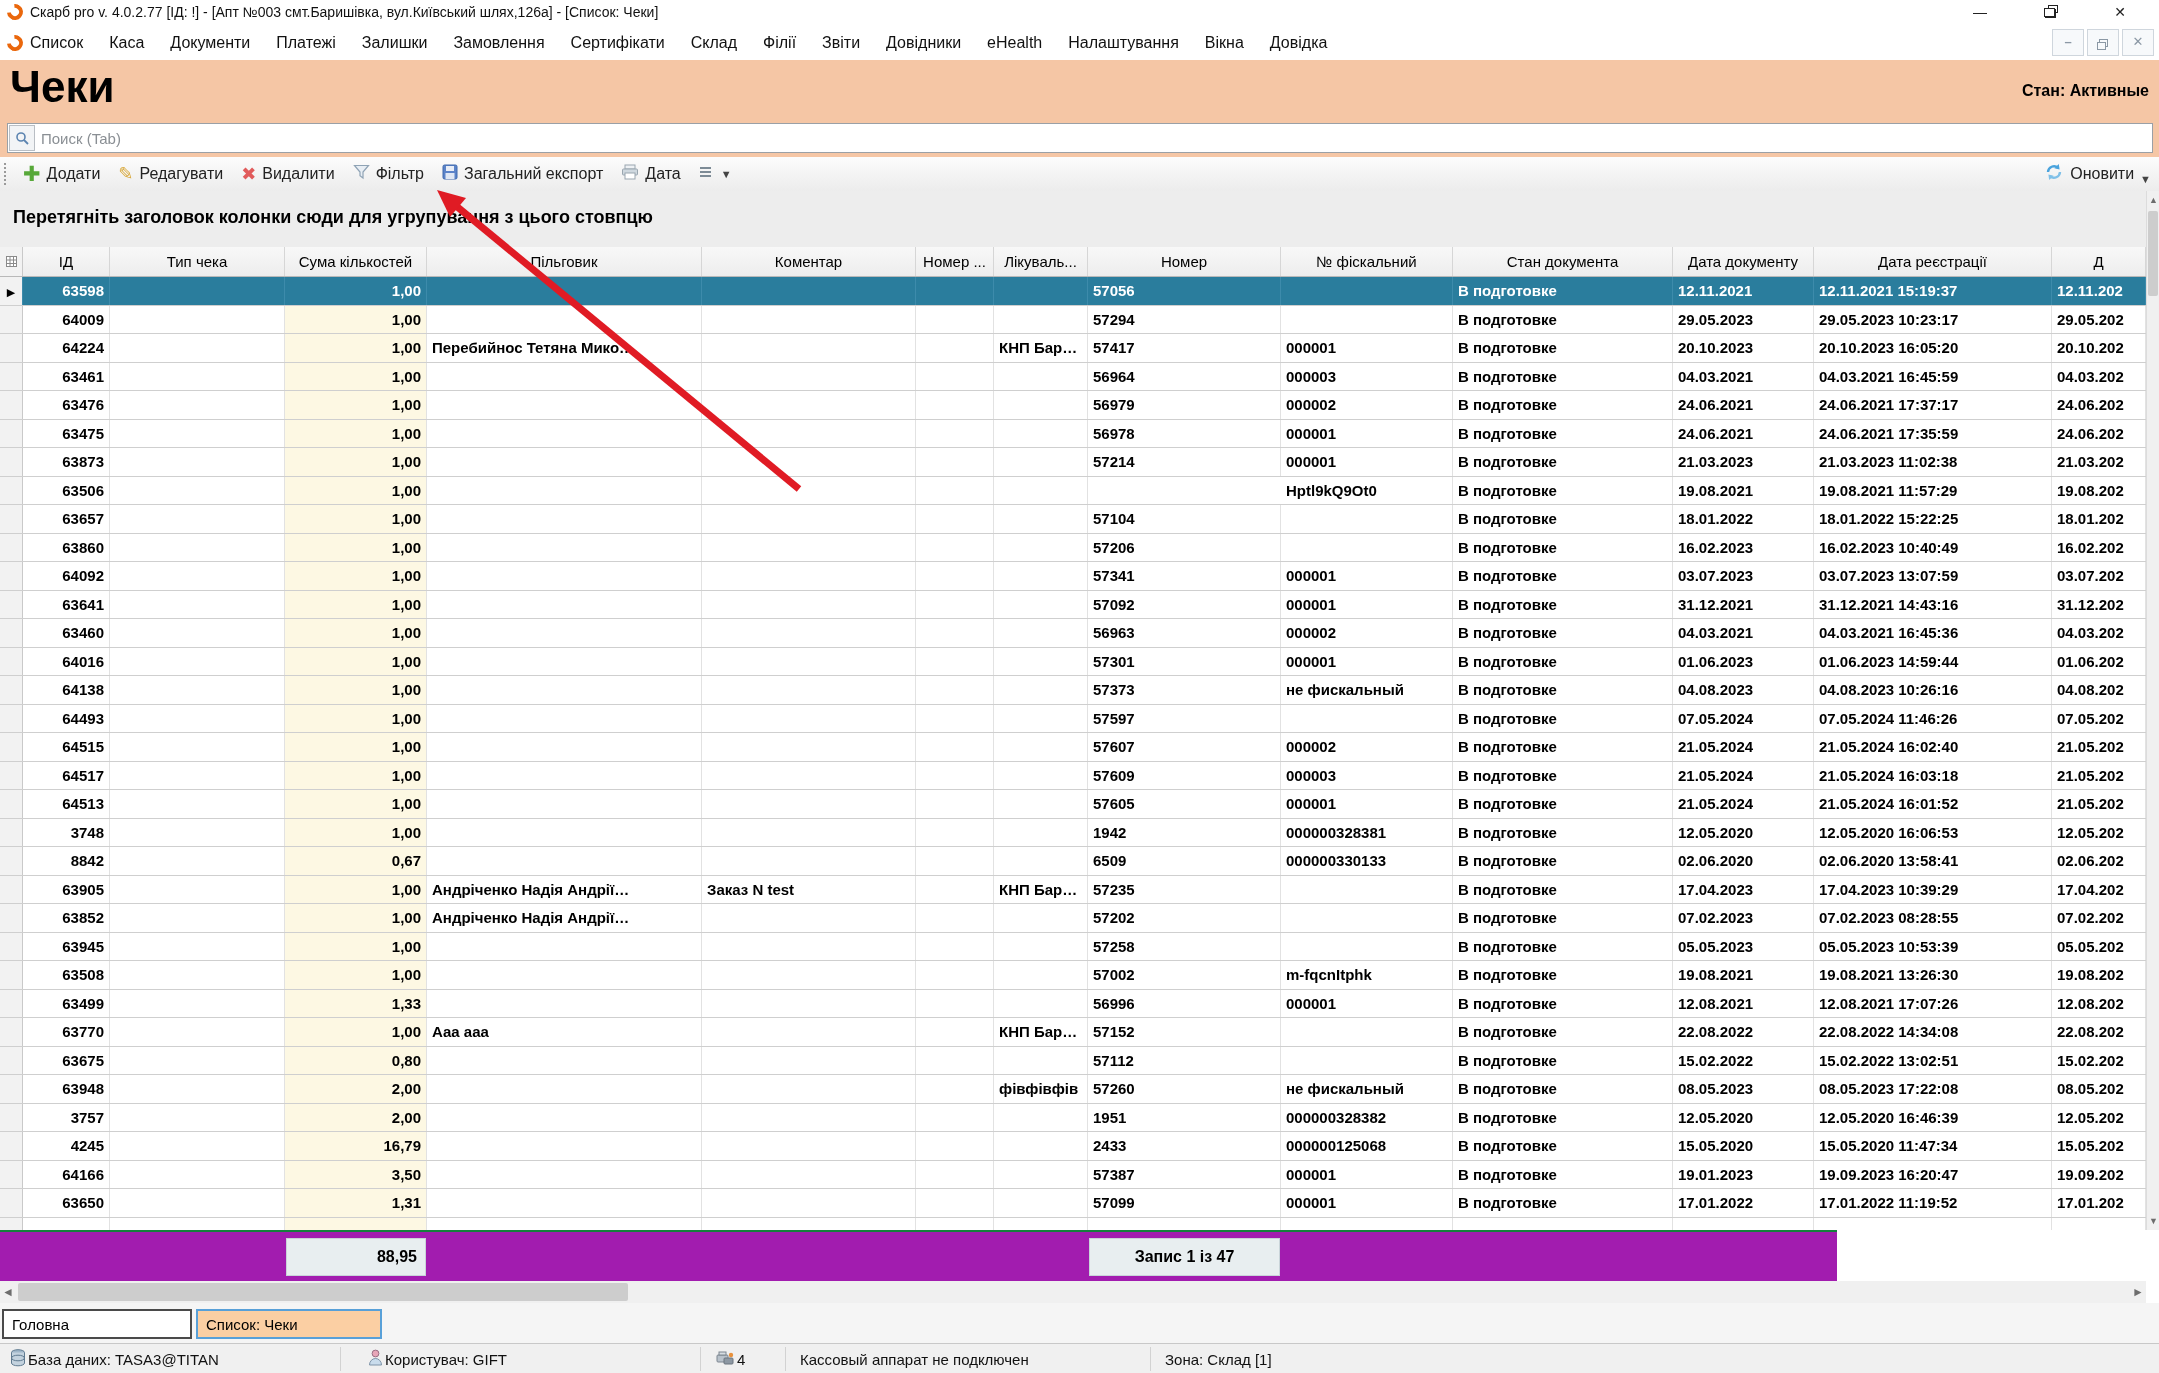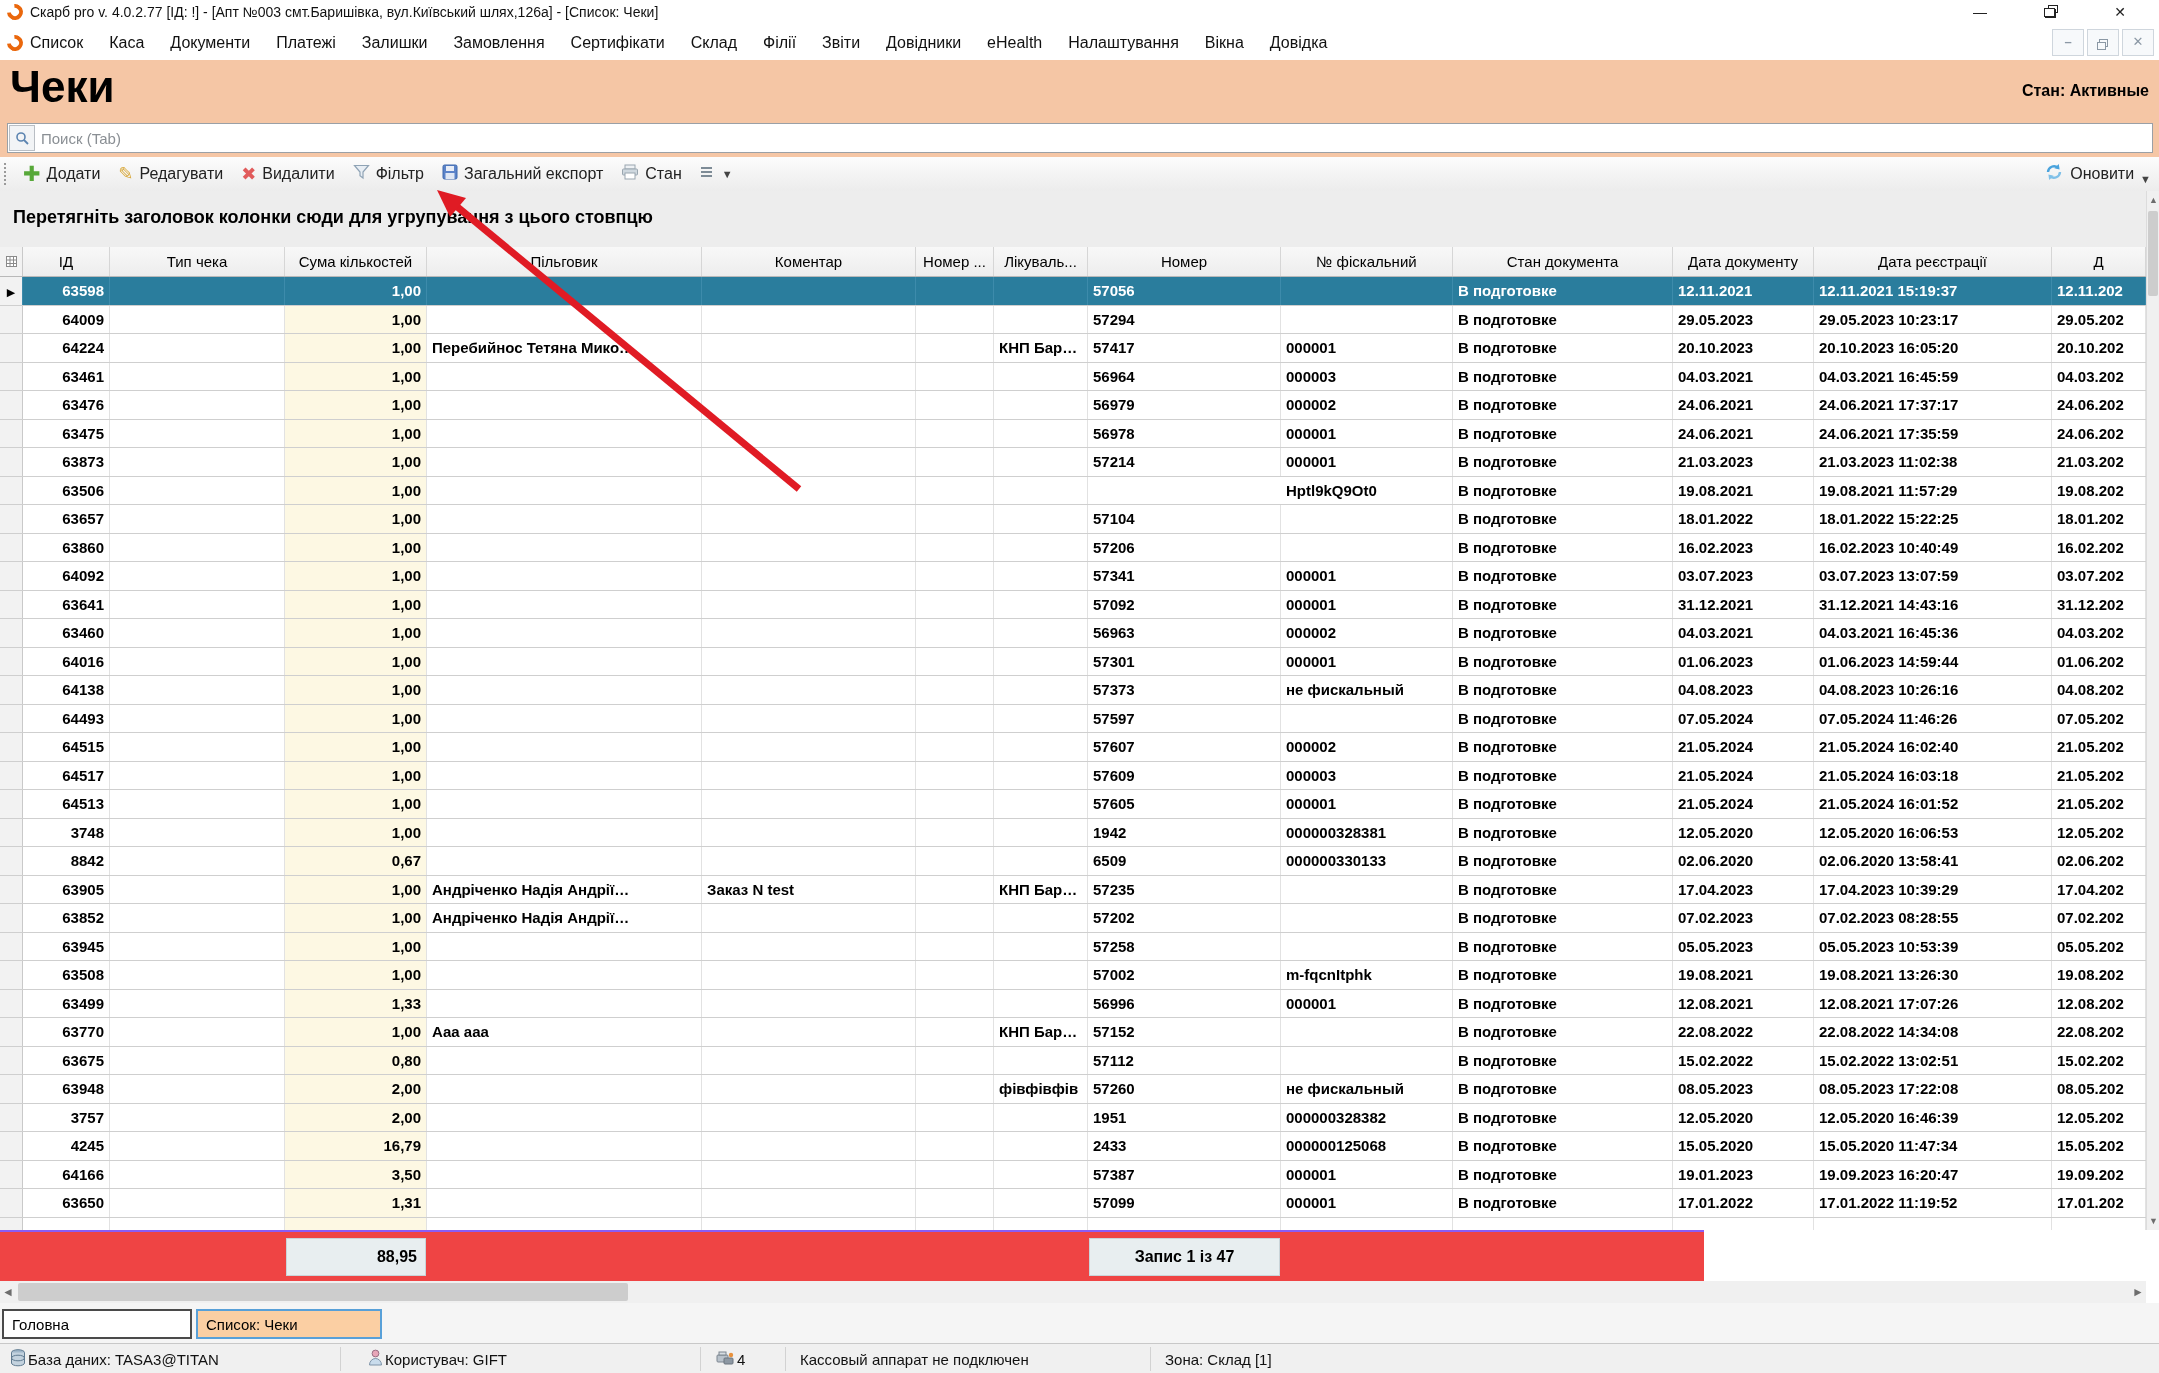--- a/index.html
+++ b/index.html
@@ -66,22 +66,22 @@
       line-height:27px;overflow:hidden;white-space:nowrap;padding:0 5px;}
   .td.r{text-align:right;}
   .td.qty{background:#fdf8e3;}
   .gutter{background:#f2f2f2;border-right:1px solid #c9c9c9;text-align:center;padding:0;}
   .trow.selected{background:#2a7d9d;}
   .trow.selected .td{color:#fff;border-right-color:#3d8bab;background:#2a7d9d;}
   .trow.selected .gutter{background:#f2f2f2;color:#000;}
   .marker{font-size:11px;line-height:27px;color:#000;}
   .partial{height:12px;border-bottom:none;}
   
-  .summary{left:0;top:1230px;width:1704px;height:51px;background:#ef4444;
-           border-top:2px solid #8b5cf6;box-sizing:border-box;}
+  .summary{left:0;top:1230px;width:1837px;height:51px;background:#a21caf;
+           border-top:2px solid #15803d;box-sizing:border-box;}
   .sumbox{position:absolute;top:6px;height:38px;background:#e8eef0;border:1px solid #c9d4d9;
           box-sizing:border-box;font-size:16px;font-weight:bold;line-height:36px;}
   
   .hscroll{left:0;top:1281px;width:2146px;height:22px;background:#f0f0f0;}
   .hthumb{position:absolute;left:18px;top:2px;width:610px;height:18px;background:#cdcdcd;border-radius:2px;}
   .sarrow{position:absolute;color:#6d6d6d;font-size:12px;line-height:22px;text-align:center;width:16px;}
   .vscroll{left:2146px;top:191px;width:13px;height:1039px;background:#f0f0f0;border-left:1px solid #dcdcdc;box-sizing:border-box;}
   .vthumb{position:absolute;left:1px;top:20px;width:10px;height:85px;background:#cdcdcd;border-radius:2px;}
   .varrow{position:absolute;left:0;width:13px;text-align:center;color:#6d6d6d;font-size:9px;}
   
@@ -179,21 +179,21 @@
     <span>Загальний експорт</span>
   </span>
   <span class="tbtn">
     <span>
       <svg width="18" height="16" viewBox="0 0 18 16">
           <rect x="4" y="1" width="10" height="4" fill="#eef1f4" stroke="#9aa6b0"></rect>
           <rect x="1.5" y="5" width="15" height="6" rx="1" fill="#cfd8df" stroke="#9aa6b0"></rect>
           <rect x="4" y="9" width="10" height="6" fill="#fff" stroke="#9aa6b0"></rect>
         </svg>
     </span>
-    <span>Стан</span>
+    <span>Дата</span>
   </span>
   <span class="tbtn">
     <span>
       <svg width="16" height="14" viewBox="0 0 16 14">
           <g stroke="#7d8b96" stroke-width="2">
             <line x1="1" y1="3" x2="12" y2="3"></line>
             <line x1="1" y1="7" x2="12" y2="7"></line>
             <line x1="1" y1="11" x2="12" y2="11"></line>
           </g>
         </svg>

